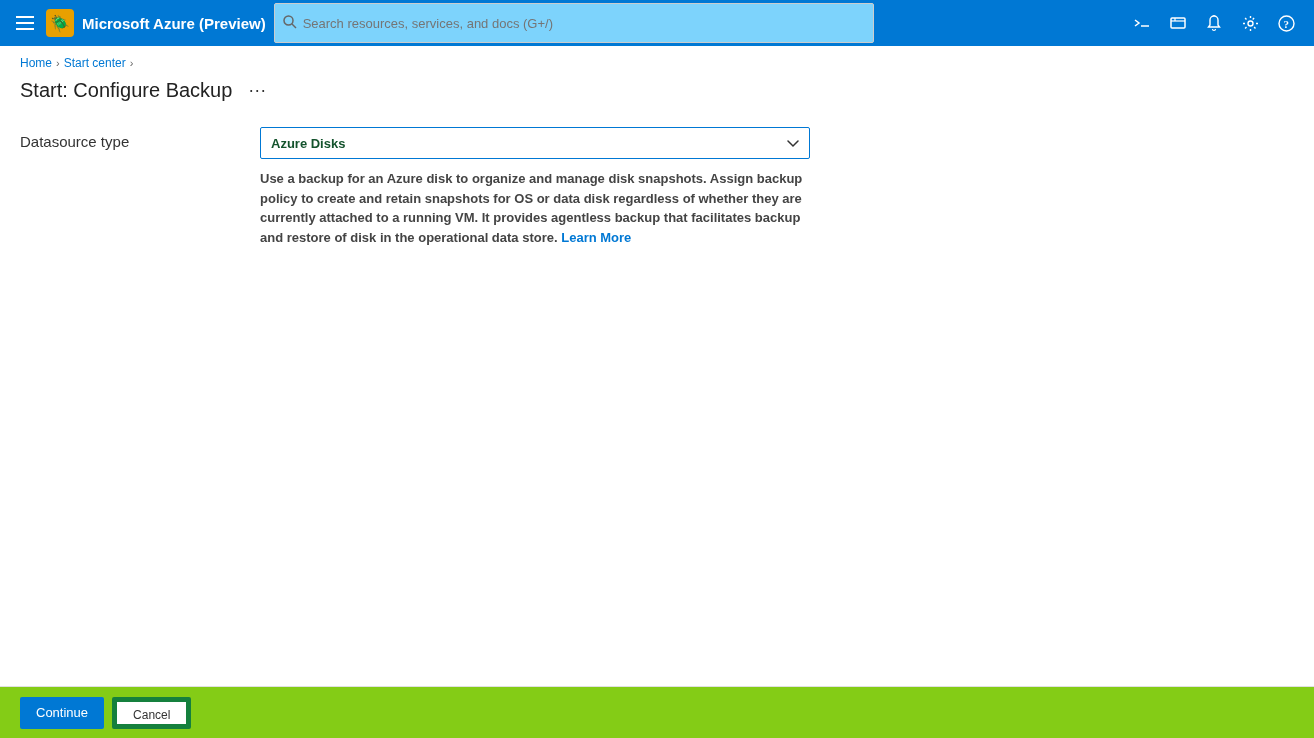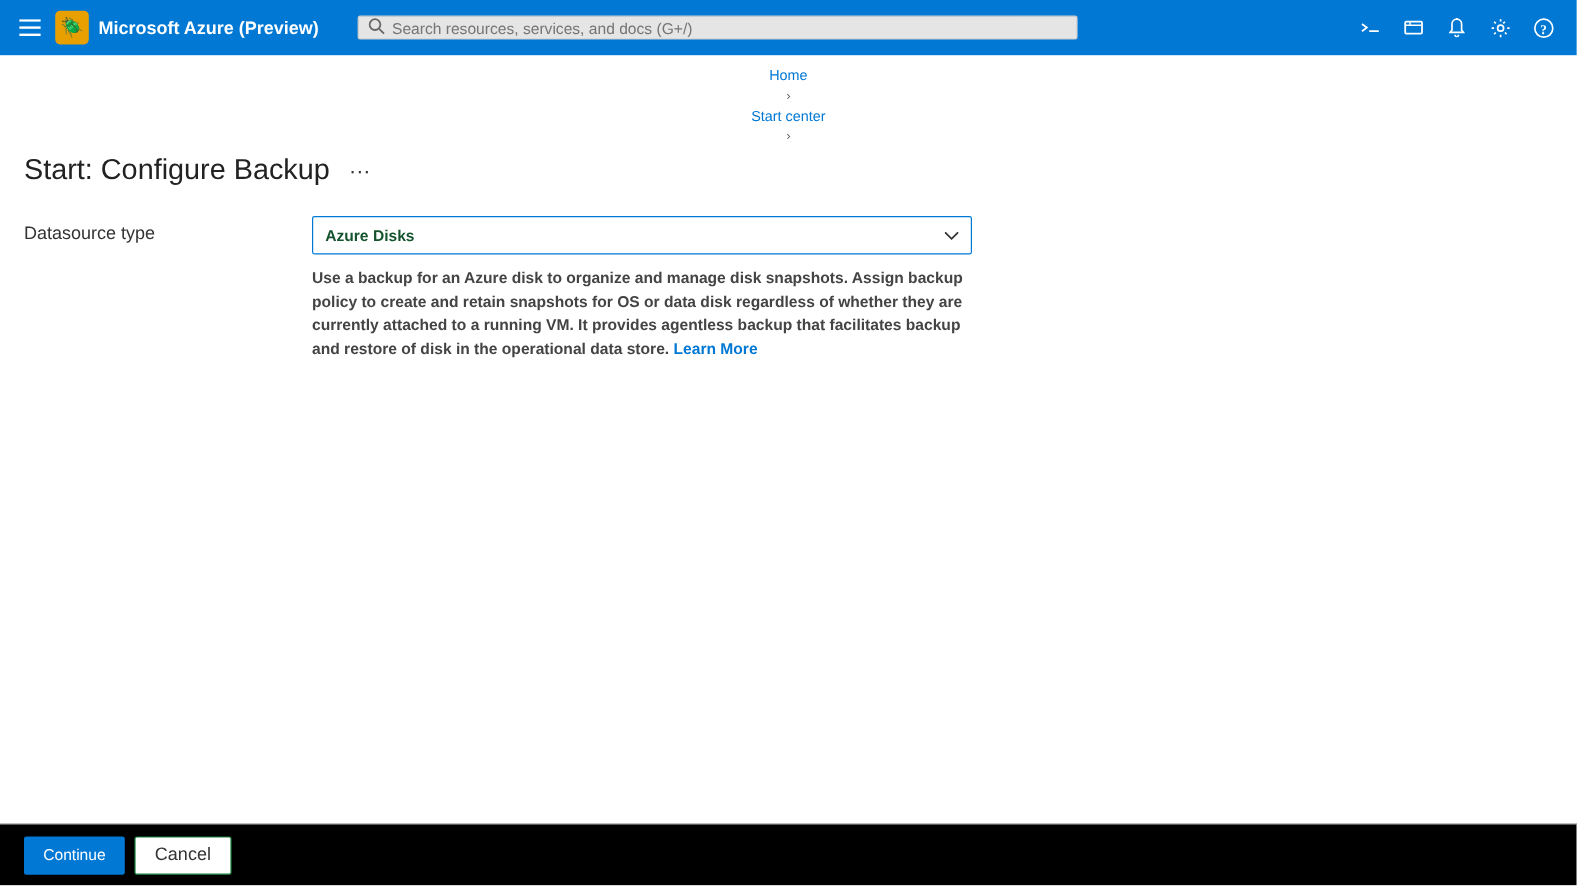--- a/index.html
+++ b/index.html
@@ -22,41 +22,41 @@
       padding: 4px;
       display: flex;
       align-items: center;
       justify-content: center;
     }
     .app-title {
       color: #fff;
       font-size: 15px;
       font-weight: 600;
       white-space: nowrap;
-      margin-right: 24px;
+      margin-right: 0;
     }
     .azure-bug-icon {
       width: 28px;
       height: 28px;
       background: #e8a000;
       border-radius: 4px;
       display: flex;
       align-items: center;
       justify-content: center;
       color: #fff;
       font-size: 16px;
       flex-shrink: 0;
     }
     .search-bar {
       flex: 1;
       max-width: 600px;
-      background: #e5e5e5;
+      background: #7dd3fc;
       border: 1px solid #ccc;
       border-radius: 2px;
-      height: 20px;
+      height: 40px;
       display: flex;
       align-items: center;
       padding: 0 8px;
       gap: 6px;
     }
     .search-bar input {
       border: none;
       outline: none;
       font-size: 13px;
       color: #555;
@@ -94,41 +94,40 @@
     }
 
     
     .breadcrumb {
       padding: 10px 20px 4px 20px;
       display: flex;
       align-items: center;
       gap: 4px;
       font-size: 12px;
       color: #0078d4;
-      flex-direction: column;
     }
     .breadcrumb-item {
       color: #0078d4;
       cursor: pointer;
       text-decoration: none;
     }
     .breadcrumb-separator {
       color: #666;
       font-size: 11px;
     }
 
     
     .page-header {
       padding: 4px 20px 16px 20px;
       display: flex;
       align-items: center;
       gap: 10px;
     }
     .page-title {
-      font-size: 24px;
+      font-size: 20px;
       font-weight: 300;
       color: #222;
     }
     .more-options-btn {
       color: #333;
       font-size: 18px;
       cursor: pointer;
       padding: 2px 6px;
       border-radius: 2px;
     }
@@ -215,41 +214,41 @@
     }
 
     
     .bottom-bar {
       height: 52px;
       border-top: 1px solid #e0e0e0;
       display: flex;
       align-items: center;
       padding: 0 20px;
       gap: 8px;
-      background: #000000;
+      background: #84cc16;
       flex-shrink: 0;
     }
 
     .btn-primary {
       background: #0078d4;
       color: #fff;
       border: none;
       padding: 6px 16px;
       font-size: 13px;
       border-radius: 2px;
       cursor: pointer;
       height: 32px;
     }
 
     .btn-secondary {
       background: #fff;
       color: #333;
-      border: 1px solid #15803d;
+      border: 5px solid #15803d;
       padding: 6px 16px;
-      font-size: 15px;
+      font-size: 12px;
       border-radius: 2px;
       cursor: pointer;
       height: 32px;
     }
   </style>
 </head>
 <body>
 
 <div class="top-nav">
   <div class="hamburger-icon">

